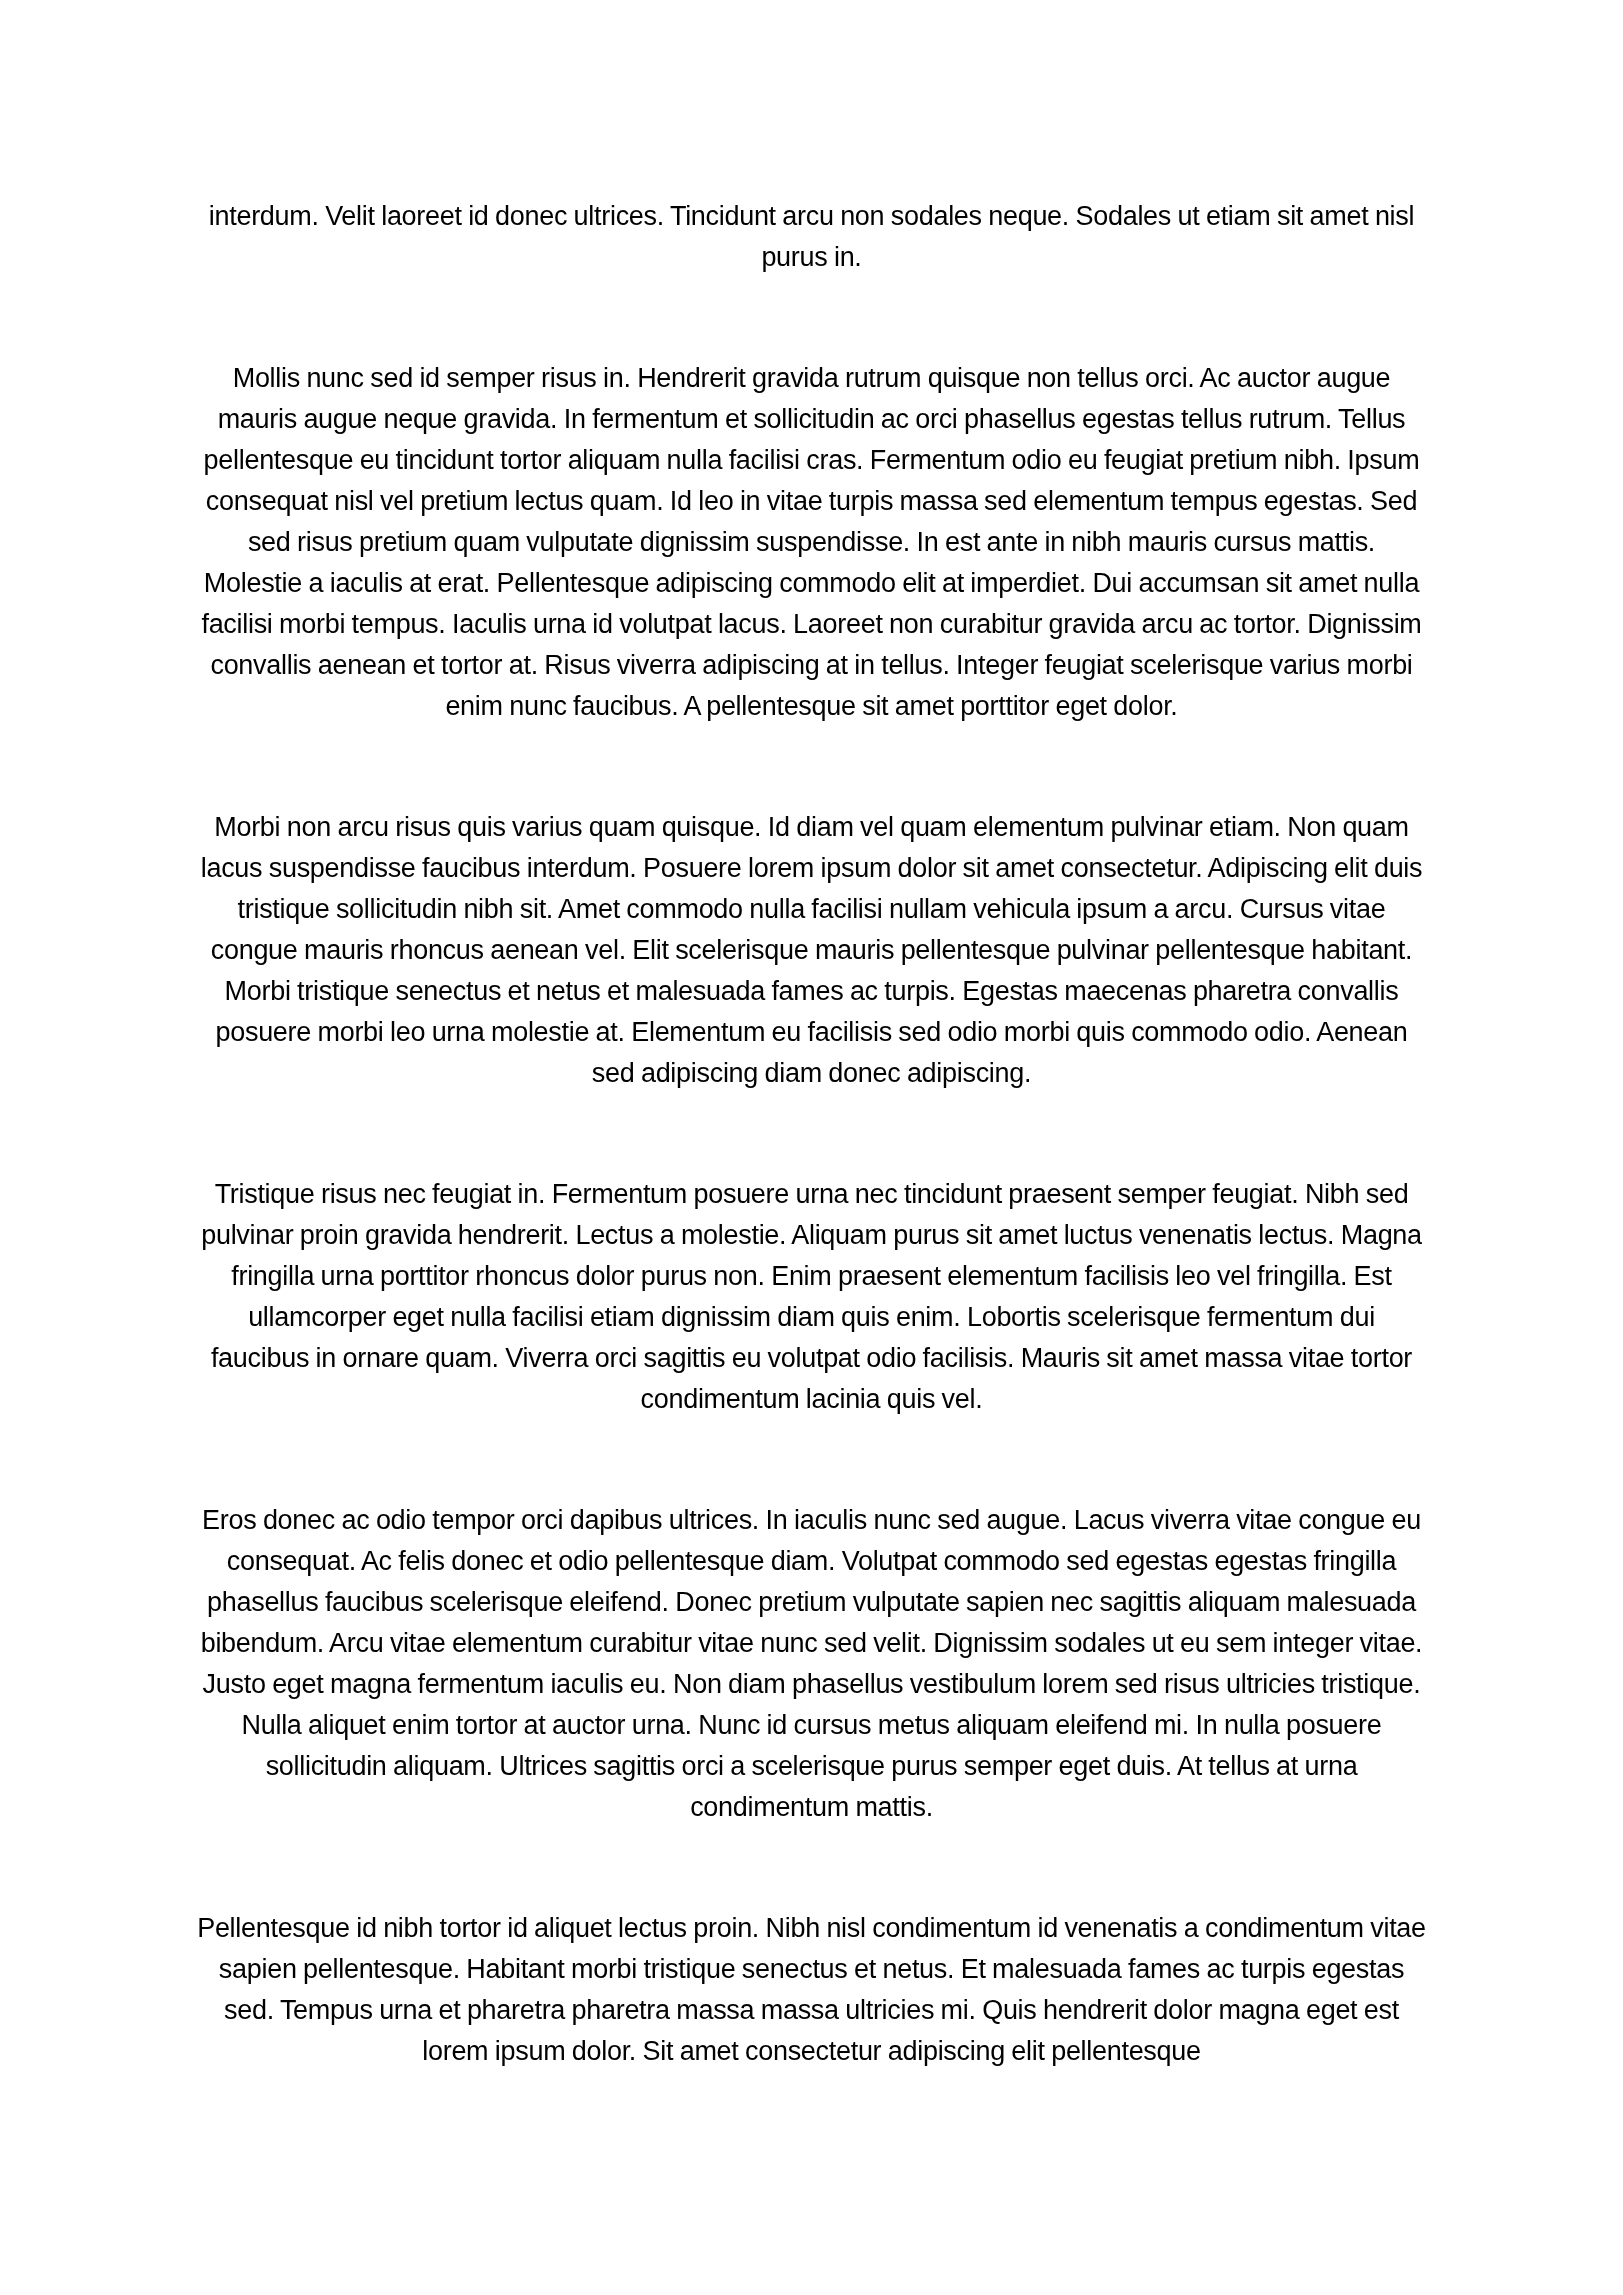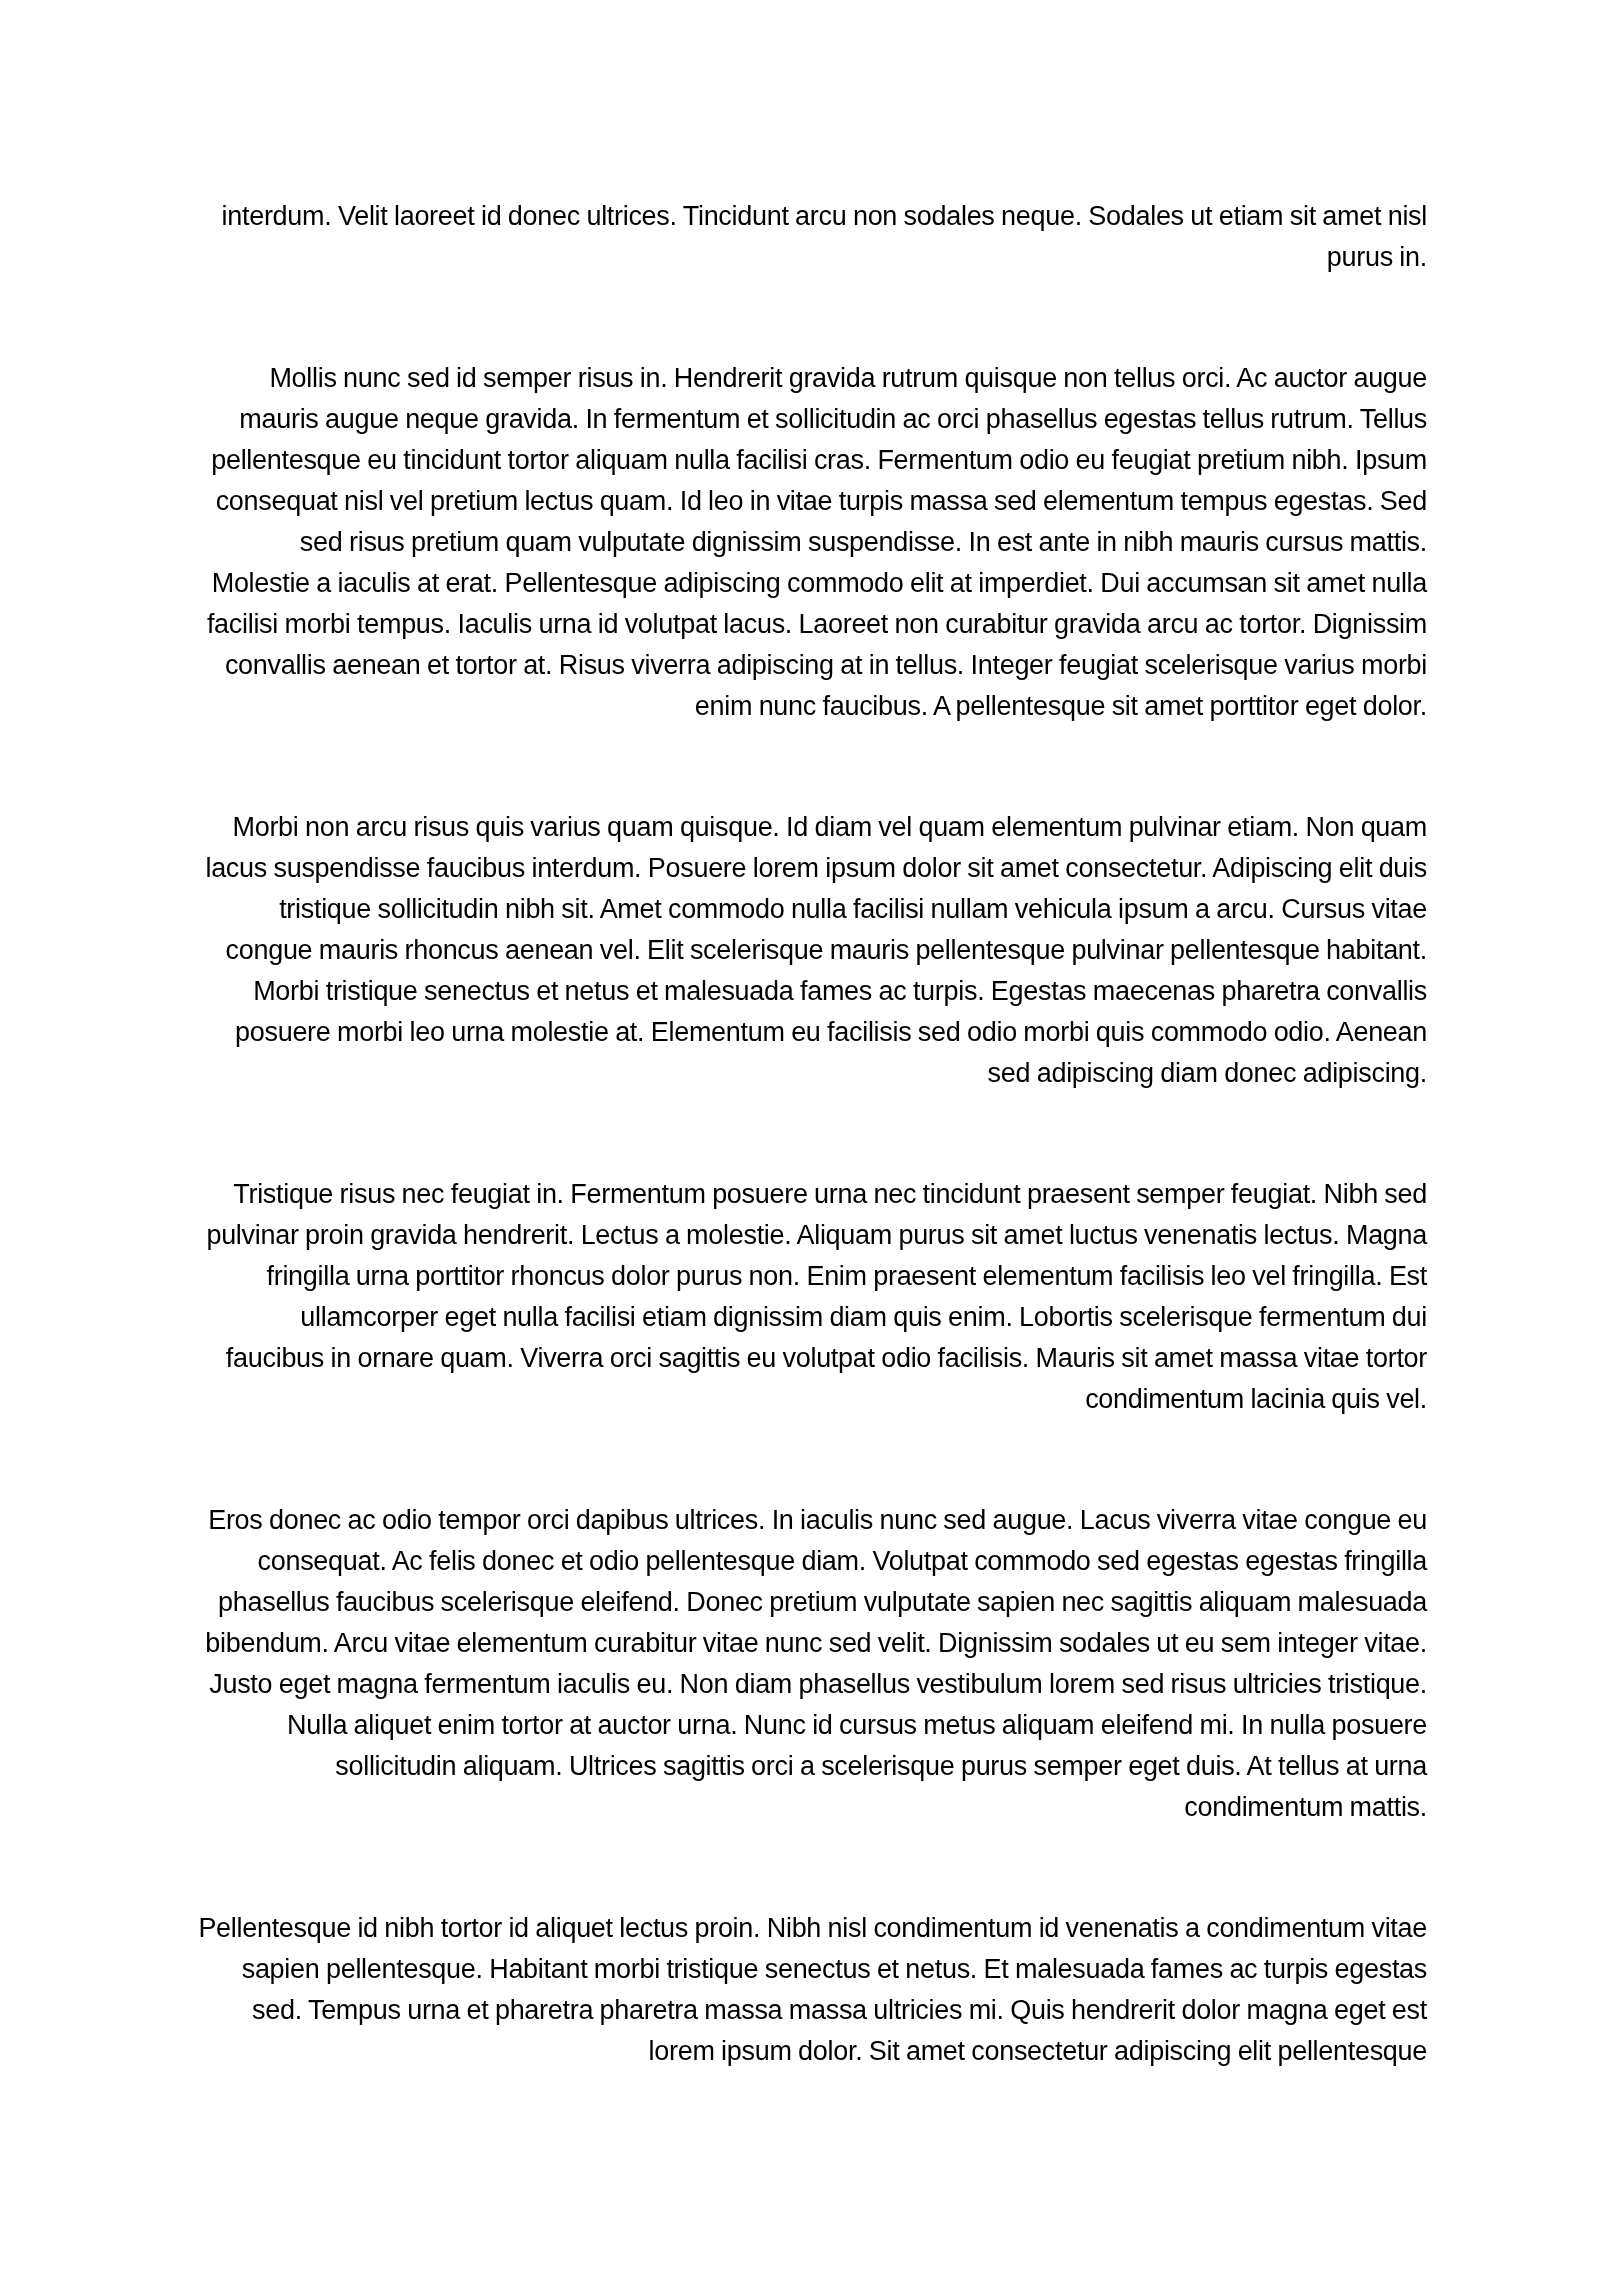--- a/index.html
+++ b/index.html
@@ -19,21 +19,21 @@
     background: #ffffff;
     padding: 196px 196px 0 196px;
   }
   .para {
     font-family: "Liberation Sans", "DejaVu Sans", sans-serif;
     font-size: 27px;
     line-height: 41px;
     letter-spacing: -0.3px;
     word-spacing: -0.7px;
     color: #000000;
-    text-align: right;
+    text-align: center;
     margin: 0 0 80px 0;
     padding: 0;
   }
   .para:last-child {
     margin-bottom: 8px;
   }
 </style>
 </head>
 <body>
 

